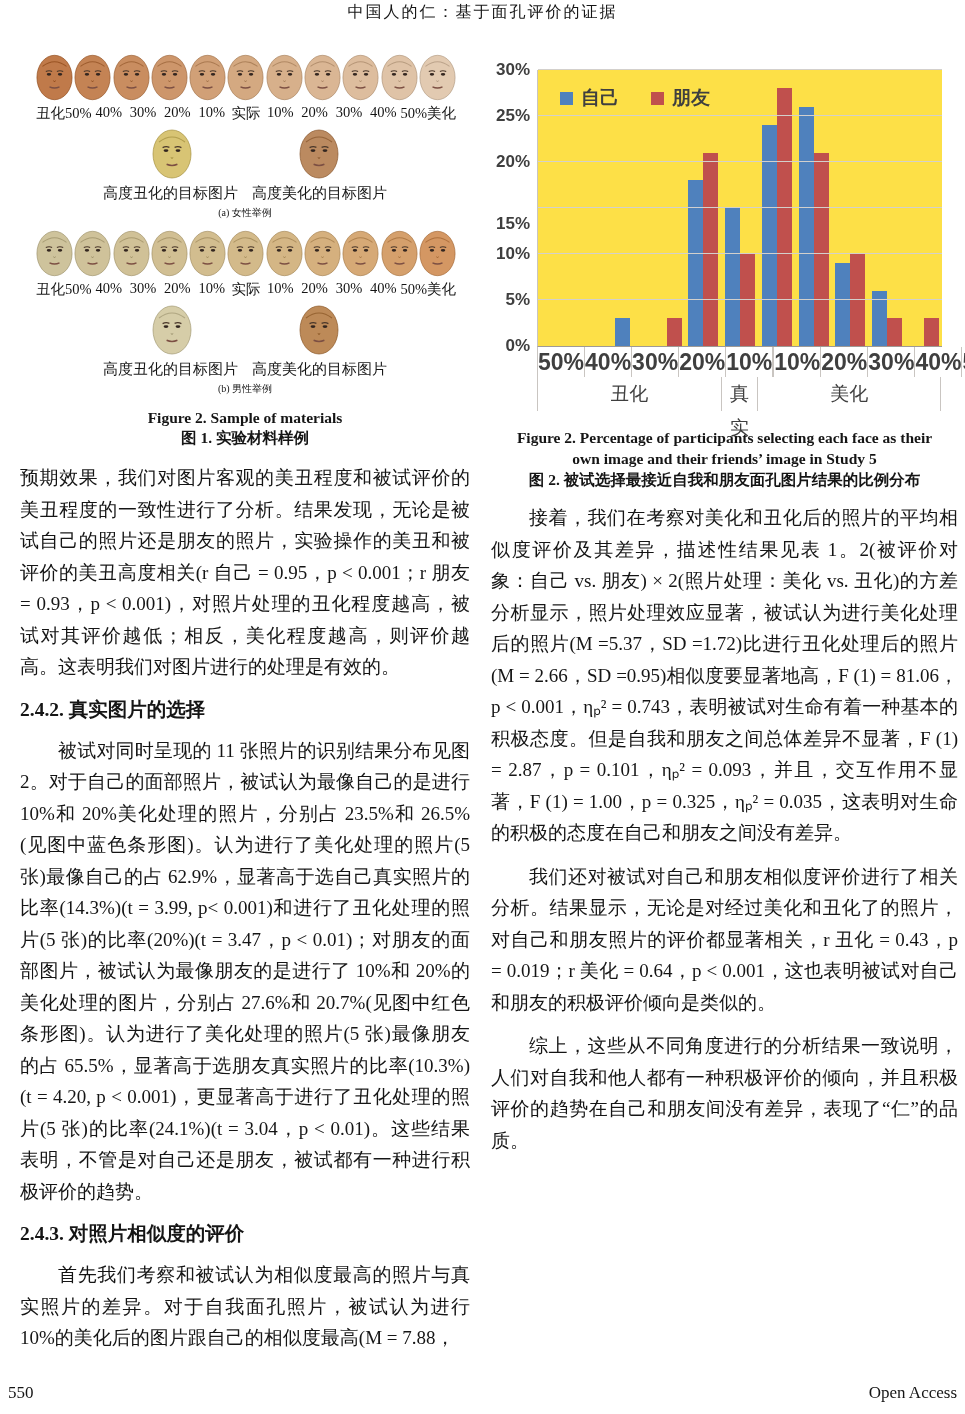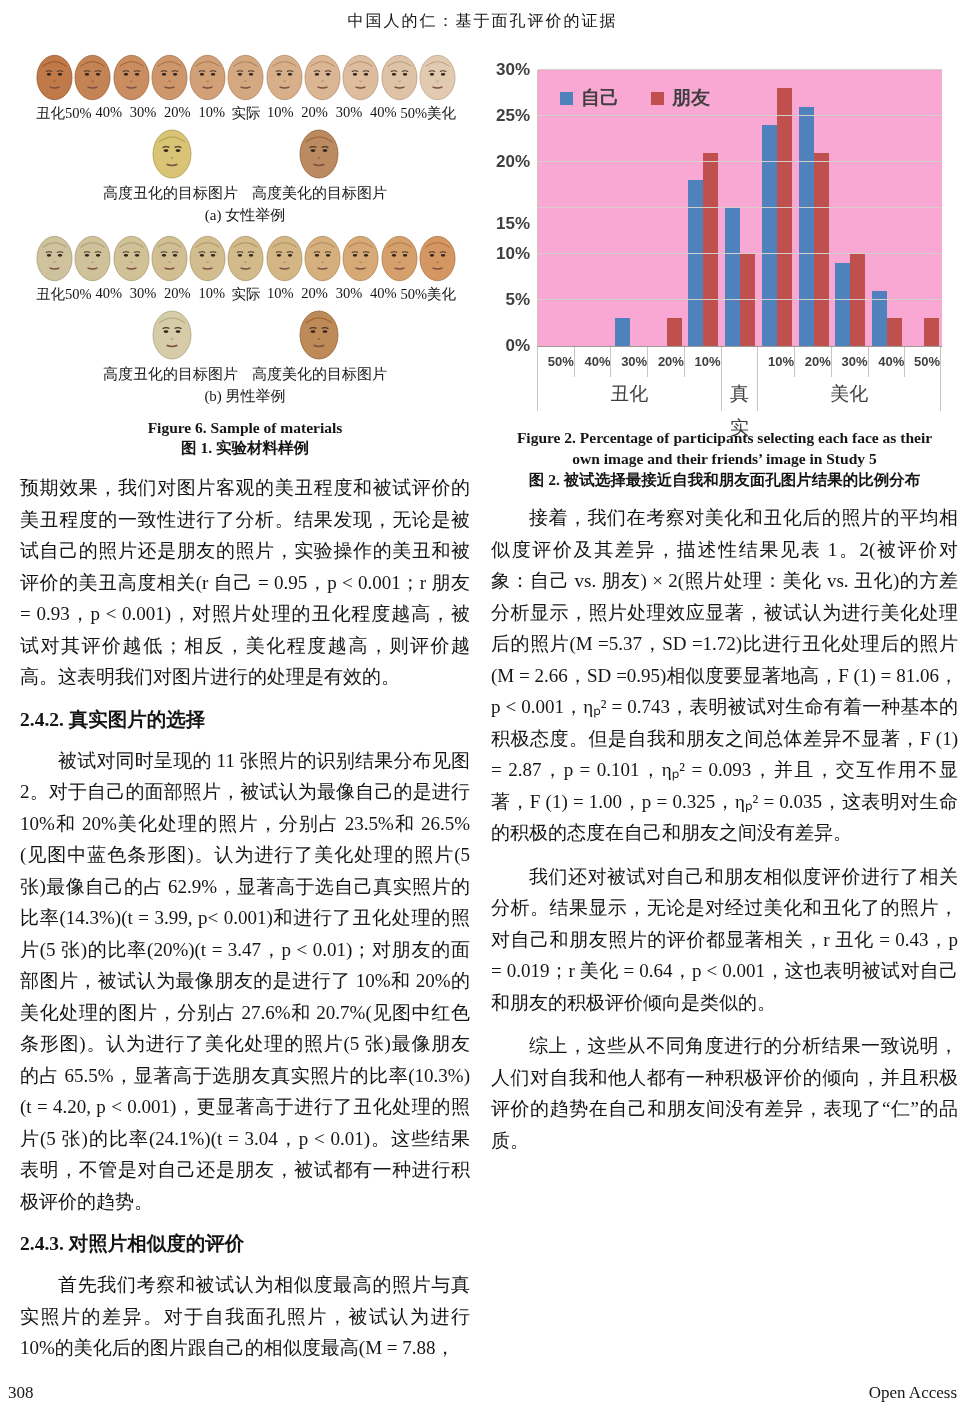--- a/index.html
+++ b/index.html
@@ -1,54 +1,54 @@
 <!DOCTYPE html>
 <html><head>
 <meta charset="utf-8">
 <style>
   html,body{margin:0;padding:0;background:#ffffff;}
   .page{position:relative;width:965px;height:1414px;background:#fff;overflow:hidden;
         font-family:"Liberation Serif",serif;color:#151515;}
-  .page-title{position:absolute;top:11px;left:0;width:100%;text-align:center;
+  .page-title{position:absolute;top:2px;left:0;width:100%;text-align:center;
         font-size:16px;letter-spacing:2px;}
   .col-left{position:absolute;left:20px;top:46px;width:450px;}
   .col-right{position:absolute;left:491px;top:46px;width:467px;}
   .body-text{font-size:19px;line-height:31.5px;text-align:justify;margin:0 0 0 0;}
   .indent{text-indent:2em;margin-top:12px;}
   .sec-heading{font-size:19.5px;font-weight:bold;margin:13px 0 7px 0;}
 
   
   .fig1{margin-top:8px;}
   .face-row{display:flex;justify-content:space-between;padding:0 14px 0 16px;height:47px;}
   .face-labels{display:flex;padding:0 14px 0 16px;margin-top:3px;font-size:14.5px;}
   .face-labels .flab{flex:1;text-align:center;white-space:nowrap;overflow:visible;}
   .targets-row{display:flex;justify-content:center;gap:107px;margin-top:5px;height:52px;}
   .target-labels{display:flex;justify-content:center;gap:14px;margin-top:4px;font-size:15px;}
-  .panel-caption{text-align:center;font-size:15px;margin-top:3px;}
+  .panel-caption{text-align:center;font-size:10px;margin-top:3px;}
   .panel-b{margin-top:10px;}
   .fig-caption{text-align:center;font-weight:bold;font-size:15.5px;line-height:20px;margin-top:12px;}
 
   
   .chart{font-family:"Liberation Sans",sans-serif;color:#3f3f3f;margin-top:14px;padding-top:10px;}
   .chart-top{display:flex;align-items:flex-start;}
   .ylab{width:46px;position:relative;height:276px;flex:none;}
   .ylab span{position:absolute;right:7px;font-size:17px;font-weight:bold;transform:translateY(-50%);white-space:nowrap;}
-  .plot{position:relative;width:404px;height:276px;background:#f9a8d4;
+  .plot{position:relative;width:404px;height:276px;background:#fde047;
         border-left:1px solid #c9c5c1;border-bottom:1px solid #9e9a96;flex:none;}
   .gridline{position:absolute;left:0;right:0;height:1px;background:#d3d0cc;}
   .bars{position:absolute;left:0;right:0;top:0;bottom:0;display:flex;}
   .bargroup{flex:1;display:flex;align-items:flex-end;justify-content:center;}
   .bar{width:15px;}
   .legend{position:absolute;top:15px;left:22px;display:flex;gap:32px;align-items:center;
           font-size:19px;font-weight:bold;}
   .legend-item{display:flex;align-items:center;}
   .legend .sw{width:13px;height:13px;margin-right:8px;flex:none;}
   .xaxis{margin-left:46px;width:404px;}
   .tier1{display:grid;grid-template-columns:repeat(11,1fr);}
-  .tier1 .cell{height:30px;line-height:30px;text-align:right;font-size:13px;font-weight:bold;
+  .tier1 .cell{height:30px;line-height:30px;text-align:left;font-size:23px;font-weight:bold;
                border-left:1px solid #c9c5c1;white-space:nowrap;}
   .tier1 .cell:last-child{border-right:1px solid #c9c5c1;}
   .tier2{display:grid;grid-template-columns:5fr 1fr 5fr;}
   .tier2 .cell{height:34px;line-height:34px;text-align:center;font-size:19px;
                border-left:1px solid #c9c5c1;}
   .tier2 .cell:last-child{border-right:1px solid #c9c5c1;}
   .chart-caption{font-family:"Liberation Serif",serif;color:#151515;text-align:center;
                  font-weight:bold;font-size:15.5px;line-height:21px;margin-top:16px;}
 
   .footer-left{position:absolute;left:8px;top:1383px;font-size:17px;}
@@ -369,21 +369,21 @@
               </svg></div>
           </div>
         <div class="target-labels">
             <span>高度丑化的目标图片</span>
             <span>高度美化的目标图片</span>
           </div>
         <div class="panel-caption">(b) 男性举例</div>
       </div>
 
       <div class="fig-caption">
-        <div>Figure 6. Sample of materials</div>
+        <div>Figure 2. Sample of materials</div>
         <div>图 1. 实验材料样例</div>
       </div>
     </div>
 
     <p class="body-text" style="margin-top:14px;">预期效果，我们对图片客观的美丑程度和被试评价的美丑程度的一致性进行了分析。结果发现，无论是被试自己的照片还是朋友的照片，实验操作的美丑和被评价的美丑高度相关(r 自己 = 0.95，p &lt; 0.001；r 朋友 = 0.93，p &lt; 0.001)，对照片处理的丑化程度越高，被试对其评价越低；相反，美化程度越高，则评价越高。这表明我们对图片进行的处理是有效的。</p>
 
     <div class="sec-heading">2.4.2. 真实图片的选择</div>
 
     <p class="body-text indent">被试对同时呈现的 11 张照片的识别结果分布见图 2。对于自己的面部照片，被试认为最像自己的是进行 10%和 20%美化处理的照片，分别占 23.5%和 26.5%(见图中蓝色条形图)。认为进行了美化处理的照片(5 张)最像自己的占 62.9%，显著高于选自己真实照片的比率(14.3%)(t = 3.99, p&lt; 0.001)和进行了丑化处理的照片(5 张)的比率(20%)(t = 3.47，p &lt; 0.01)；对朋友的面部图片，被试认为最像朋友的是进行了 10%和 20%的美化处理的图片，分别占 27.6%和 20.7%(见图中红色条形图)。认为进行了美化处理的照片(5 张)最像朋友的占 65.5%，显著高于选朋友真实照片的比率(10.3%)(t = 4.20, p &lt; 0.001)，更显著高于进行了丑化处理的照片(5 张)的比率(24.1%)(t = 3.04，p &lt; 0.01)。这些结果表明，不管是对自己还是朋友，被试都有一种进行积极评价的趋势。</p>
 
@@ -497,16 +497,16 @@
         <div>图 2. 被试选择最接近自我和朋友面孔图片结果的比例分布</div>
       </div>
     </div>
 
     <p class="body-text indent">接着，我们在考察对美化和丑化后的照片的平均相似度评价及其差异，描述性结果见表 1。2(被评价对象：自己 vs. 朋友) × 2(照片处理：美化 vs. 丑化)的方差分析显示，照片处理效应显著，被试认为进行美化处理后的照片(M =5.37，SD =1.72)比进行丑化处理后的照片(M = 2.66，SD =0.95)相似度要显著地高，F (1) = 81.06，p &lt; 0.001，ηₚ² = 0.743，表明被试对生命有着一种基本的积极态度。但是自我和朋友之间总体差异不显著，F (1) = 2.87，p = 0.101，ηₚ² = 0.093，并且，交互作用不显著，F (1) = 1.00，p = 0.325，ηₚ² = 0.035，这表明对生命的积极的态度在自己和朋友之间没有差异。</p>
     <p class="body-text indent">我们还对被试对自己和朋友相似度评价进行了相关分析。结果显示，无论是对经过美化和丑化了的照片，对自己和朋友照片的评价都显著相关，r 丑化 = 0.43，p = 0.019；r 美化 = 0.64，p &lt; 0.001，这也表明被试对自己和朋友的积极评价倾向是类似的。</p>
     <p class="body-text indent">综上，这些从不同角度进行的分析结果一致说明，人们对自我和他人都有一种积极评价的倾向，并且积极评价的趋势在自己和朋友间没有差异，表现了“仁”的品质。</p>
 
   </div>
 
-  <div class="footer-left">308</div>
+  <div class="footer-left">550</div>
   <div class="footer-right">Open Access</div>
 
 </div>
 
 </body></html>

